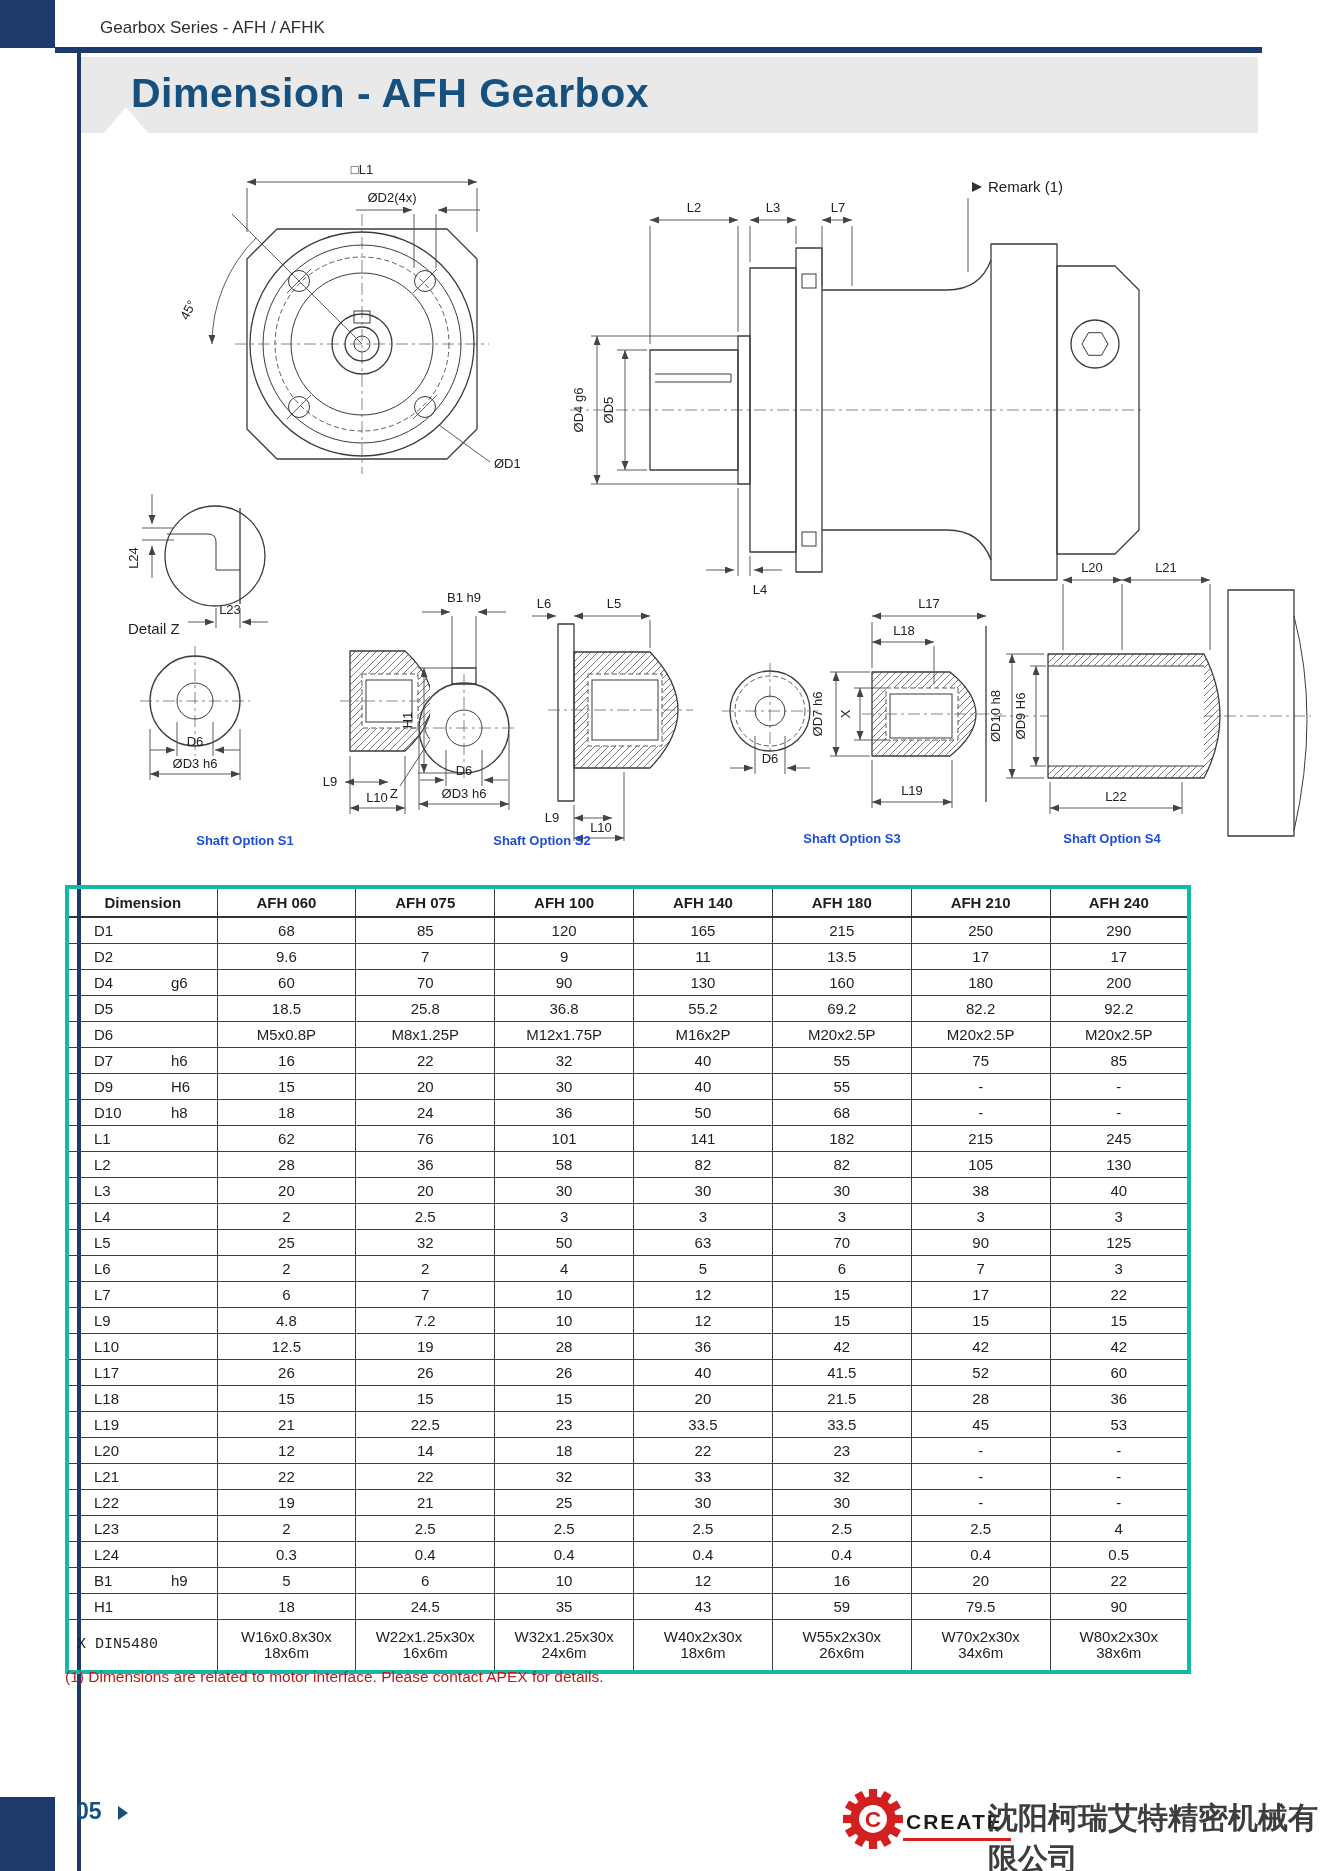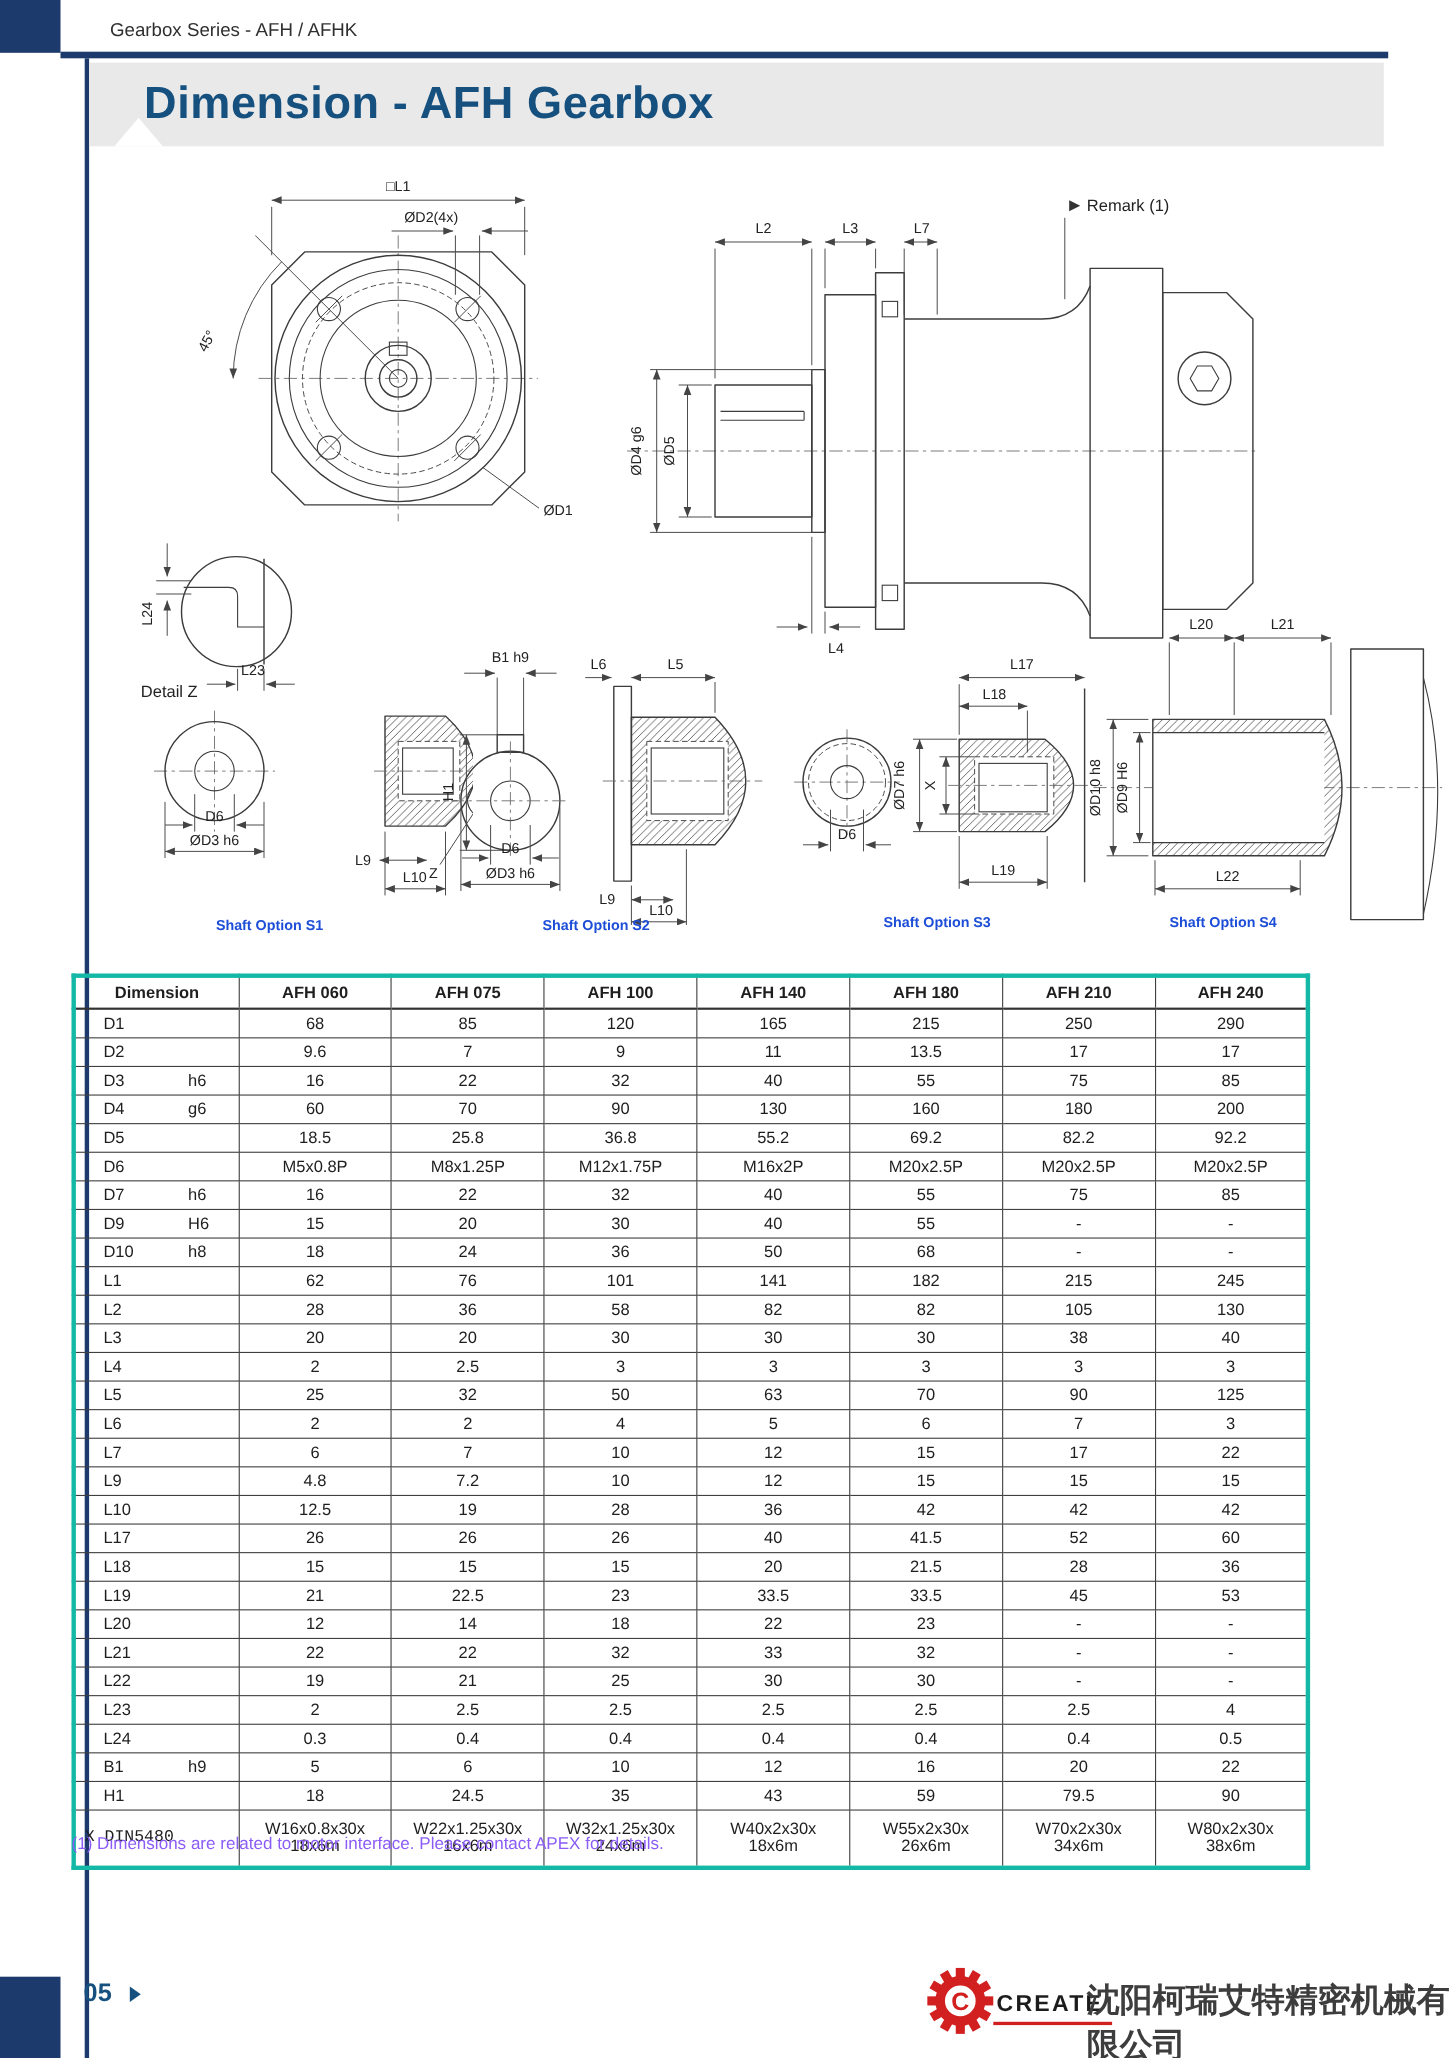--- a/index.html
+++ b/index.html
@@ -35,21 +35,21 @@
     left:65px;top:885px;width:1126px;position:absolute;border-collapse:collapse;
     table-layout:fixed;font-size:15px;color:#1e1e1e;border:4px solid #14b8a6;
   }
   .dim-table th,.dim-table td{border:1px solid #3f3f3f;text-align:center;padding:0;height:25px;line-height:1.05;}
   .dim-table th{font-size:15px;font-weight:bold;height:27px;border-bottom:2px solid #333;}
   .dim-table td.dim-cell{text-align:left;padding-left:25px;position:relative;}
   .dim-table .dim-tol{position:absolute;left:102px;top:50%;transform:translateY(-50%);}
   .dim-table tr.x-row td{height:50px;white-space:pre-line;}
   .dim-table tr.x-row td.dim-cell{padding-left:8px;font-family:Liberation Mono, monospace;}
 
-  .footnote{left:65px;top:1668px;font-size:15.5px;color:#8b5cf6;}
+  .footnote{left:65px;top:1668px;font-size:15.5px;color:#b91c1c;}
 
   
   .footer-block{left:0;top:1797px;width:55px;height:74px;background:#1c3a6b;}
   .page-number{left:76px;top:1798px;font-size:23px;font-weight:bold;color:#15507f;}
   .page-arrow{left:118px;top:1806px;width:0;height:0;
     border-top:7px solid transparent;border-bottom:7px solid transparent;border-left:10px solid #15507f;}
   .logo-create{left:906px;top:1810px;font-size:21px;font-weight:bold;color:#1c1c1c;letter-spacing:2px;}
   .logo-underline{left:903px;top:1838px;width:108px;height:3px;background:#d21f1f;}
   .company-name{left:988px;top:1798px;font-size:30px;font-weight:bold;color:#3d3d3d;font-family:"DejaVu Sans",sans-serif;}
 </style>
@@ -435,30 +435,20 @@
       </tr>
       <tr>
         <td class="dim-cell"><span>D2</span></td>
         <td>9.6</td>
         <td>7</td>
         <td>9</td>
         <td>11</td>
         <td>13.5</td>
         <td>17</td>
         <td>17</td>
-      </tr>
-      <tr>
-        <td class="dim-cell"><span>D3</span><span class="dim-tol">h6</span></td>
-        <td>16</td>
-        <td>22</td>
-        <td>32</td>
-        <td>40</td>
-        <td>55</td>
-        <td>75</td>
-        <td>85</td>
       </tr>
       <tr>
         <td class="dim-cell"><span>D4</span><span class="dim-tol">g6</span></td>
         <td>60</td>
         <td>70</td>
         <td>90</td>
         <td>130</td>
         <td>160</td>
         <td>180</td>
         <td>200</td>

